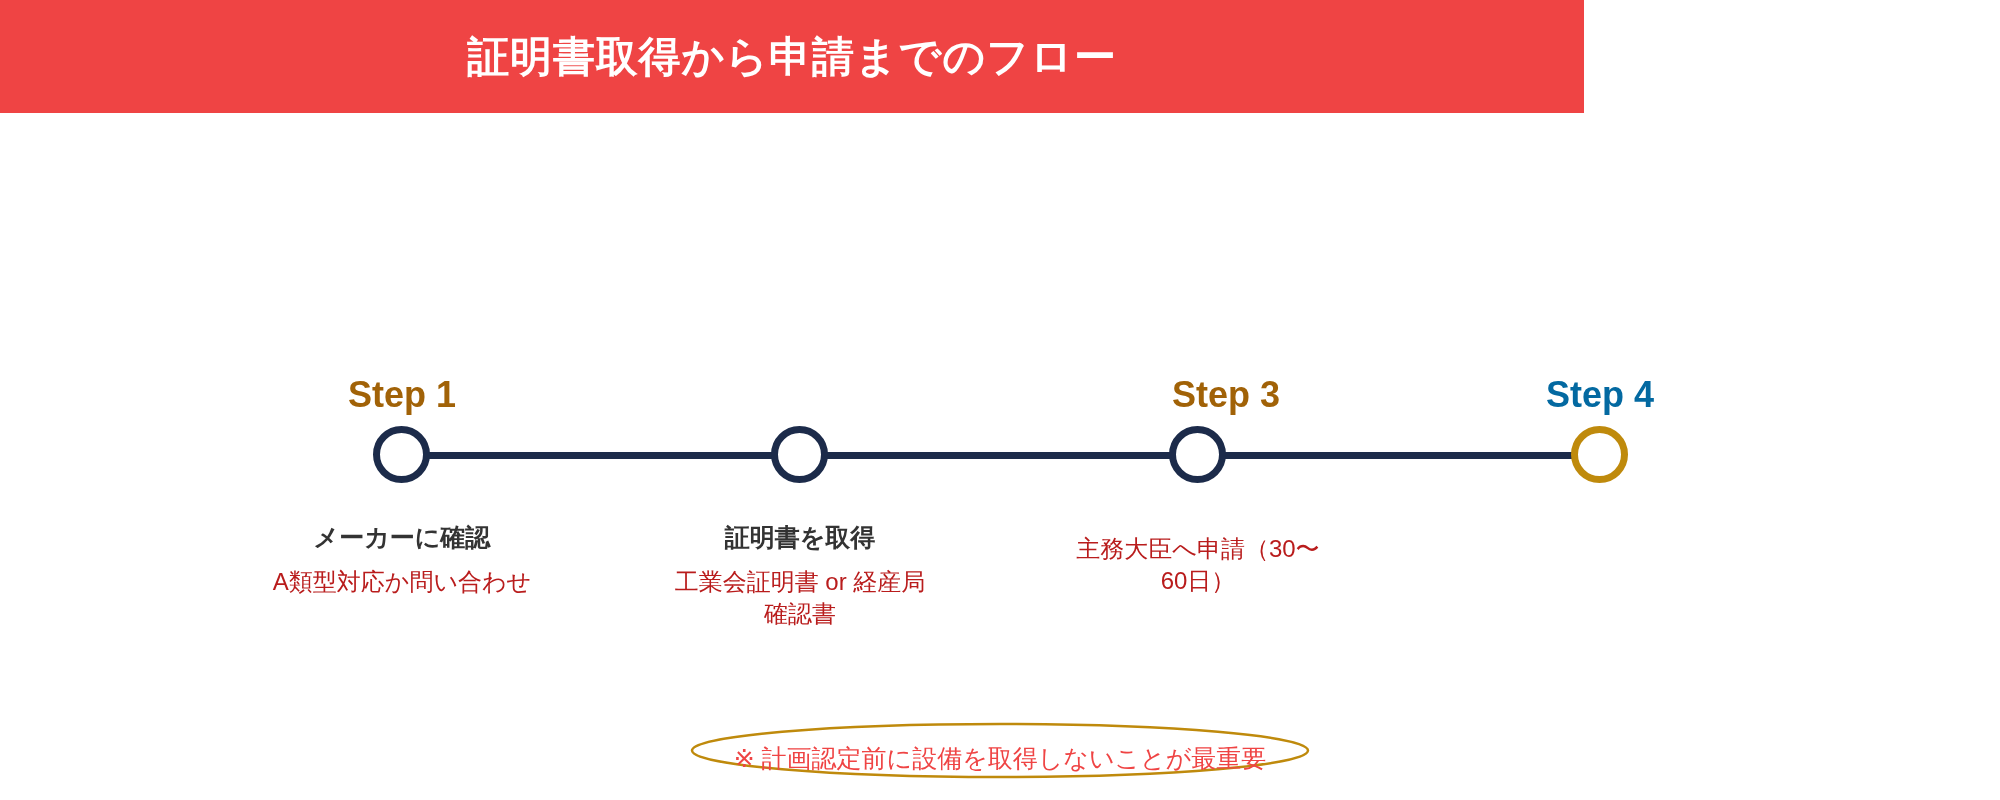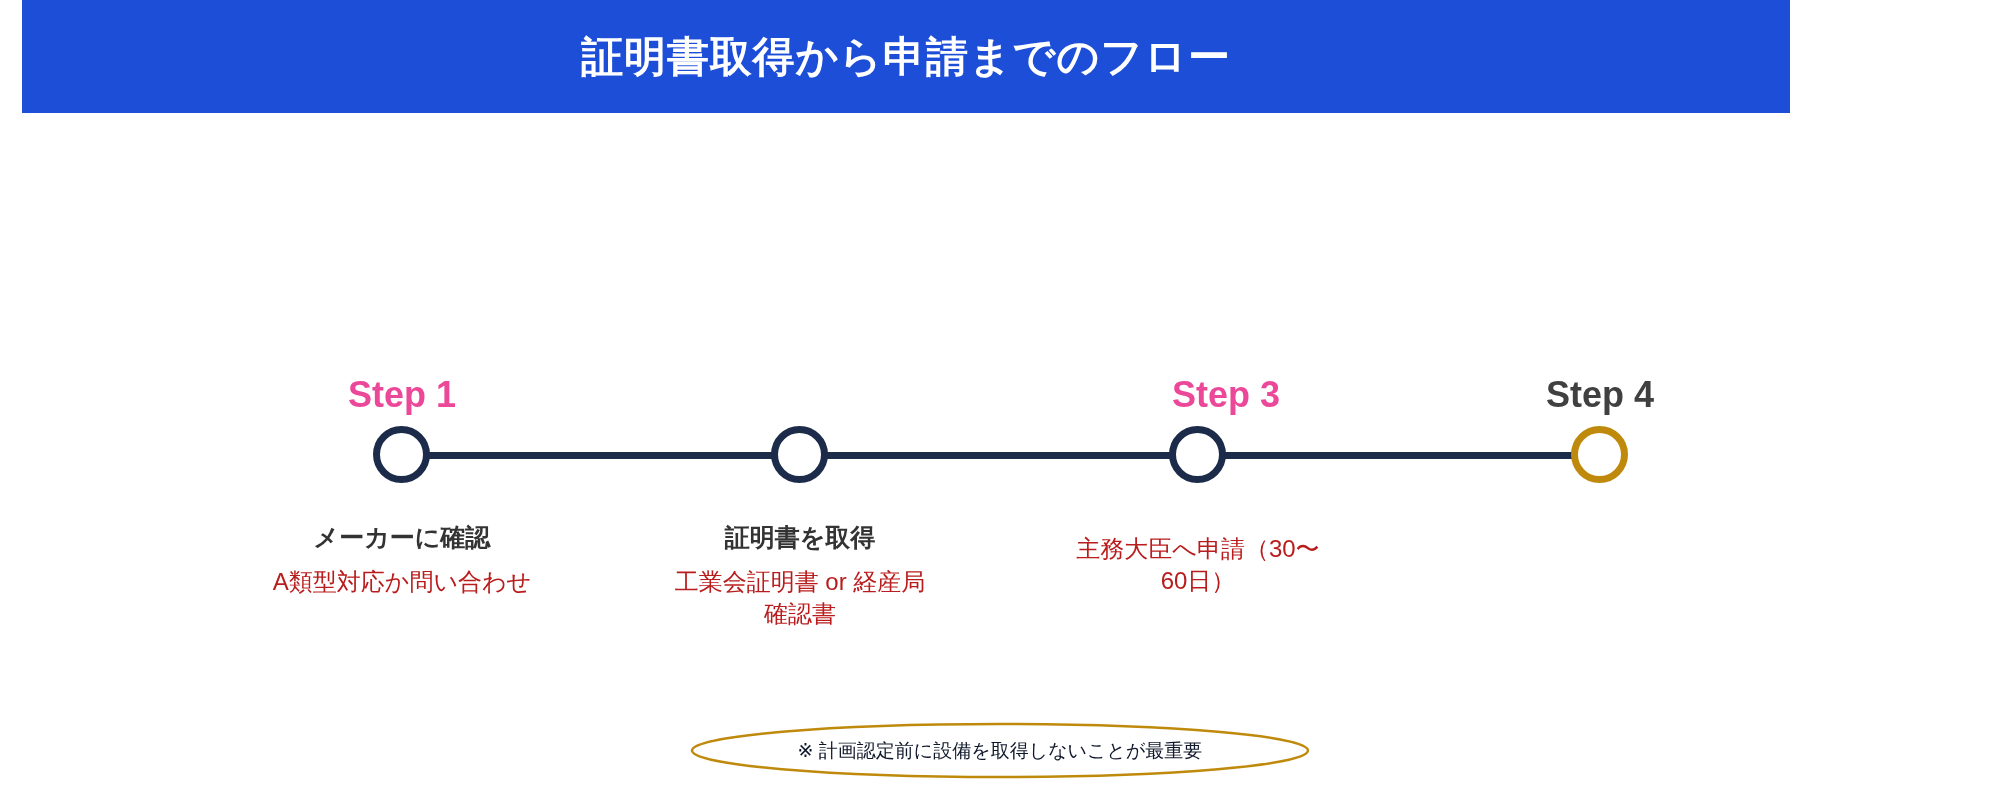--- a/index.html
+++ b/index.html
@@ -13,27 +13,26 @@
     font-family: "Liberation Sans", "DejaVu Sans", sans-serif;
     overflow: hidden;
     position: relative;
   }
 
   
   #header-bar {
     position: absolute;
     left: 0;
     top: 0;
-    width: 1768px;
+    width: 1584px;
     height: 113px;
-    background: #1d4ed8;
+    background: #ef4444;
     display: flex;
     align-items: center;
     justify-content: center;
-    margin-left: 22px;
   }
   #header-title {
     color: #ffffff;
     font-size: 42px;
     font-weight: bold;
     letter-spacing: 0.02em;
     line-height: 1;
     white-space: nowrap;
   }
 
@@ -72,26 +71,26 @@
   }
 
   
   .step-label {
     position: absolute;
     top: 262px;          
     width: 300px;
     text-align: center;
     font-size: 36px;
     font-weight: bold;
-    color: #ec4899;
+    color: #a16207;
     line-height: 1.1;
     white-space: nowrap;
   }
   .step-label.accent {
-    color: #404040;
+    color: #0369a1;
   }
 
   
   .step-col {
     position: absolute;
     top: 408px;          
     width: 260px;
     text-align: center;
   }
   .step-title {
@@ -120,28 +119,28 @@
   #footer-ellipse {
     position: absolute;
     left: 0;
     top: 0;
     width: 620px;
     height: 57px;
   }
   #footer-note-text {
     position: absolute;
     left: 0;
-    top: 0;
+    top: 8px;
     width: 620px;
     height: 57px;
     display: flex;
     align-items: center;
     justify-content: center;
-    font-size: 19px;
-    color: #0f172a;
+    font-size: 25px;
+    color: #ef4444;
     white-space: nowrap;
   }
 </style>
 </head>
 <body>
 
 <div id="header-bar">
   <div id="header-title">証明書取得から申請までのフロー</div>
 </div>
 

